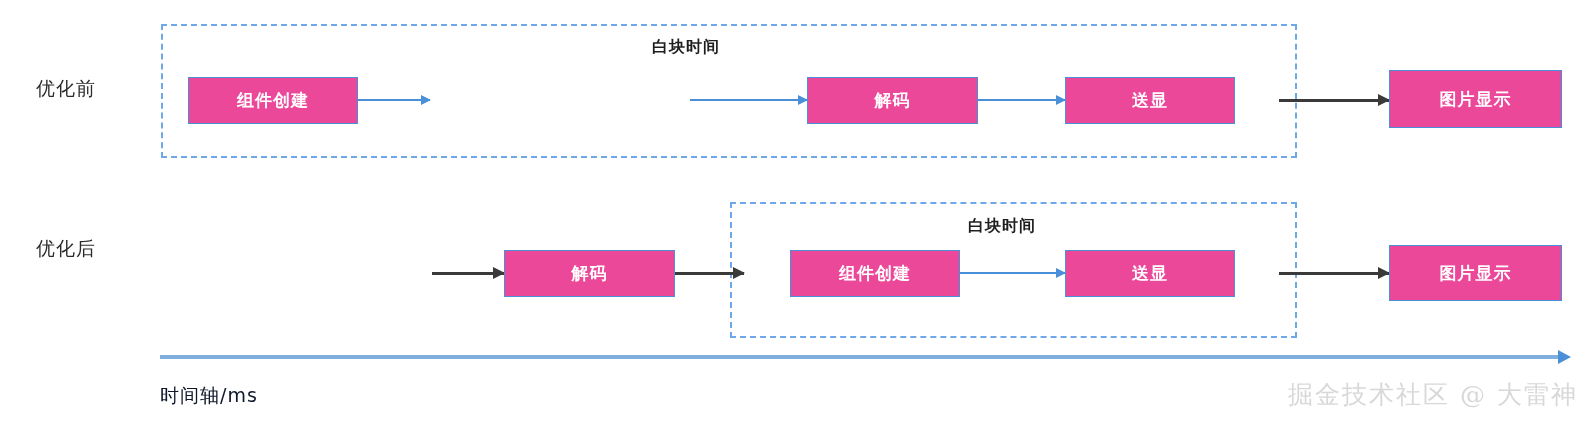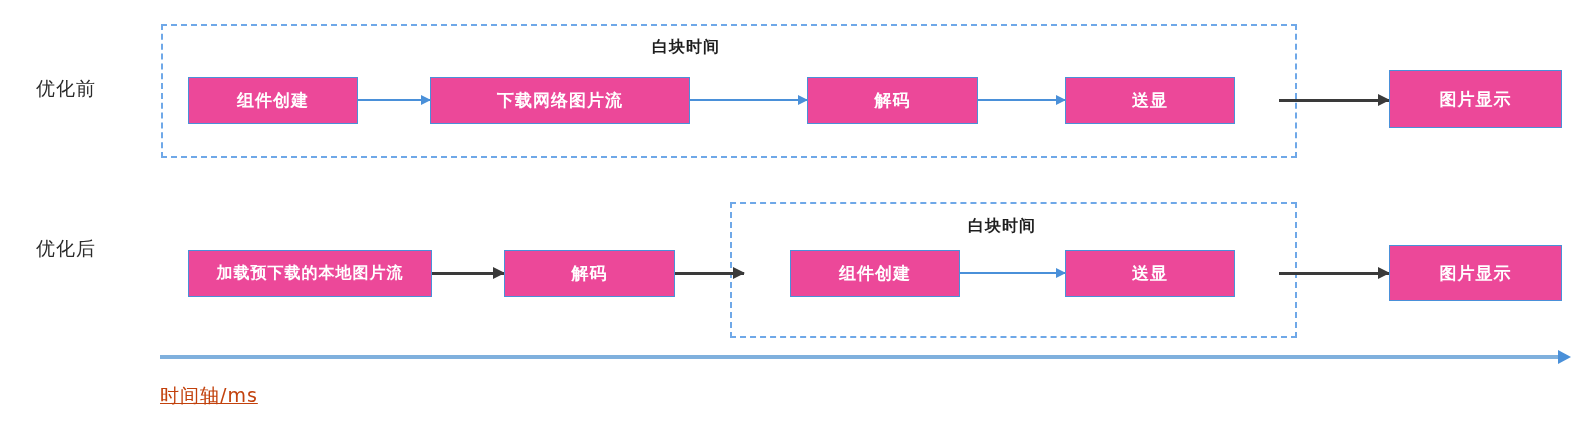--- a/index.html
+++ b/index.html
@@ -102,24 +102,23 @@
     transform: translateY(-50%);
     width: 0;
     height: 0;
     border-style: solid;
     border-width: 7px 0 7px 13px;
     border-color: transparent transparent transparent #4a90d9;
   }
   #axis-label {
     position: absolute;
     font-size: 19px;
-    color: #c2410c;
-    white-space: nowrap;
-    letter-spacing: 1px;
-    text-decoration: underline;
+    color: #0f172a;
+    white-space: nowrap;
+    letter-spacing: 1px;
   }
 
   
   #watermark {
     position: absolute;
     font-size: 25px;
     color: #d8d8d8;
     white-space: nowrap;
     letter-spacing: 2px;
     font-family: "DejaVu Serif", "Liberation Serif", serif;
@@ -135,21 +134,20 @@
   <div class="dashed-region" style="left:161px; top:24px; width:1136px; height:134px;"></div>
 
   <div class="region-caption" style="left:686px; top:37px;">白块时间</div>
 
   <div class="proc-box" style="left:188px; top:77px; width:170px; height:47px;">组件创建</div>
 
   <div class="conn blue" style="left:358px; top:99px; width:72px;">
       <span class="head"></span>
     </div>
 
-  <div class="proc-box" style="left:430px; top:77px; width:260px; height:47px;">下载网络图片流</div>
 
   <div class="conn blue" style="left:690px; top:99px; width:117px;">
       <span class="head"></span>
     </div>
 
   <div class="proc-box" style="left:807px; top:77px; width:171px; height:47px;">解码</div>
 
   <div class="conn blue" style="left:978px; top:99px; width:87px;">
       <span class="head"></span>
     </div>
@@ -161,21 +159,20 @@
     </div>
 
   <div class="proc-box" style="left:1389px; top:70px; width:173px; height:58px;">图片显示</div>
 
   <div class="row-label" style="left:36px; top:236px;">优化后</div>
 
   <div class="dashed-region" style="left:730px; top:202px; width:567px; height:136px;"></div>
 
   <div class="region-caption" style="left:1002px; top:216px;">白块时间</div>
 
-  <div class="proc-box tight" style="left:188px; top:250px; width:244px; height:47px;">加载预下载的本地图片流</div>
 
   <div class="conn dark" style="left:432px; top:272px; width:72px;">
       <span class="head"></span>
     </div>
 
   <div class="proc-box" style="left:504px; top:250px; width:171px; height:47px;">解码</div>
 
   <div class="conn dark" style="left:675px; top:272px; width:69px;">
       <span class="head"></span>
     </div>
@@ -193,14 +190,15 @@
     </div>
 
   <div class="proc-box" style="left:1389px; top:245px; width:173px; height:56px;">图片显示</div>
 
   <div id="timeline-axis" style="left:160px; top:355px; width:1400px;">
     <span class="head"></span>
   </div>
 
   <div id="axis-label" style="left:160px; top:383px;">时间轴/ms</div>
 
+  <div id="watermark" style="left:1288px; top:378px;">掘金技术社区 @ 大雷神</div>
 
 </div>
 
 </body></html>

